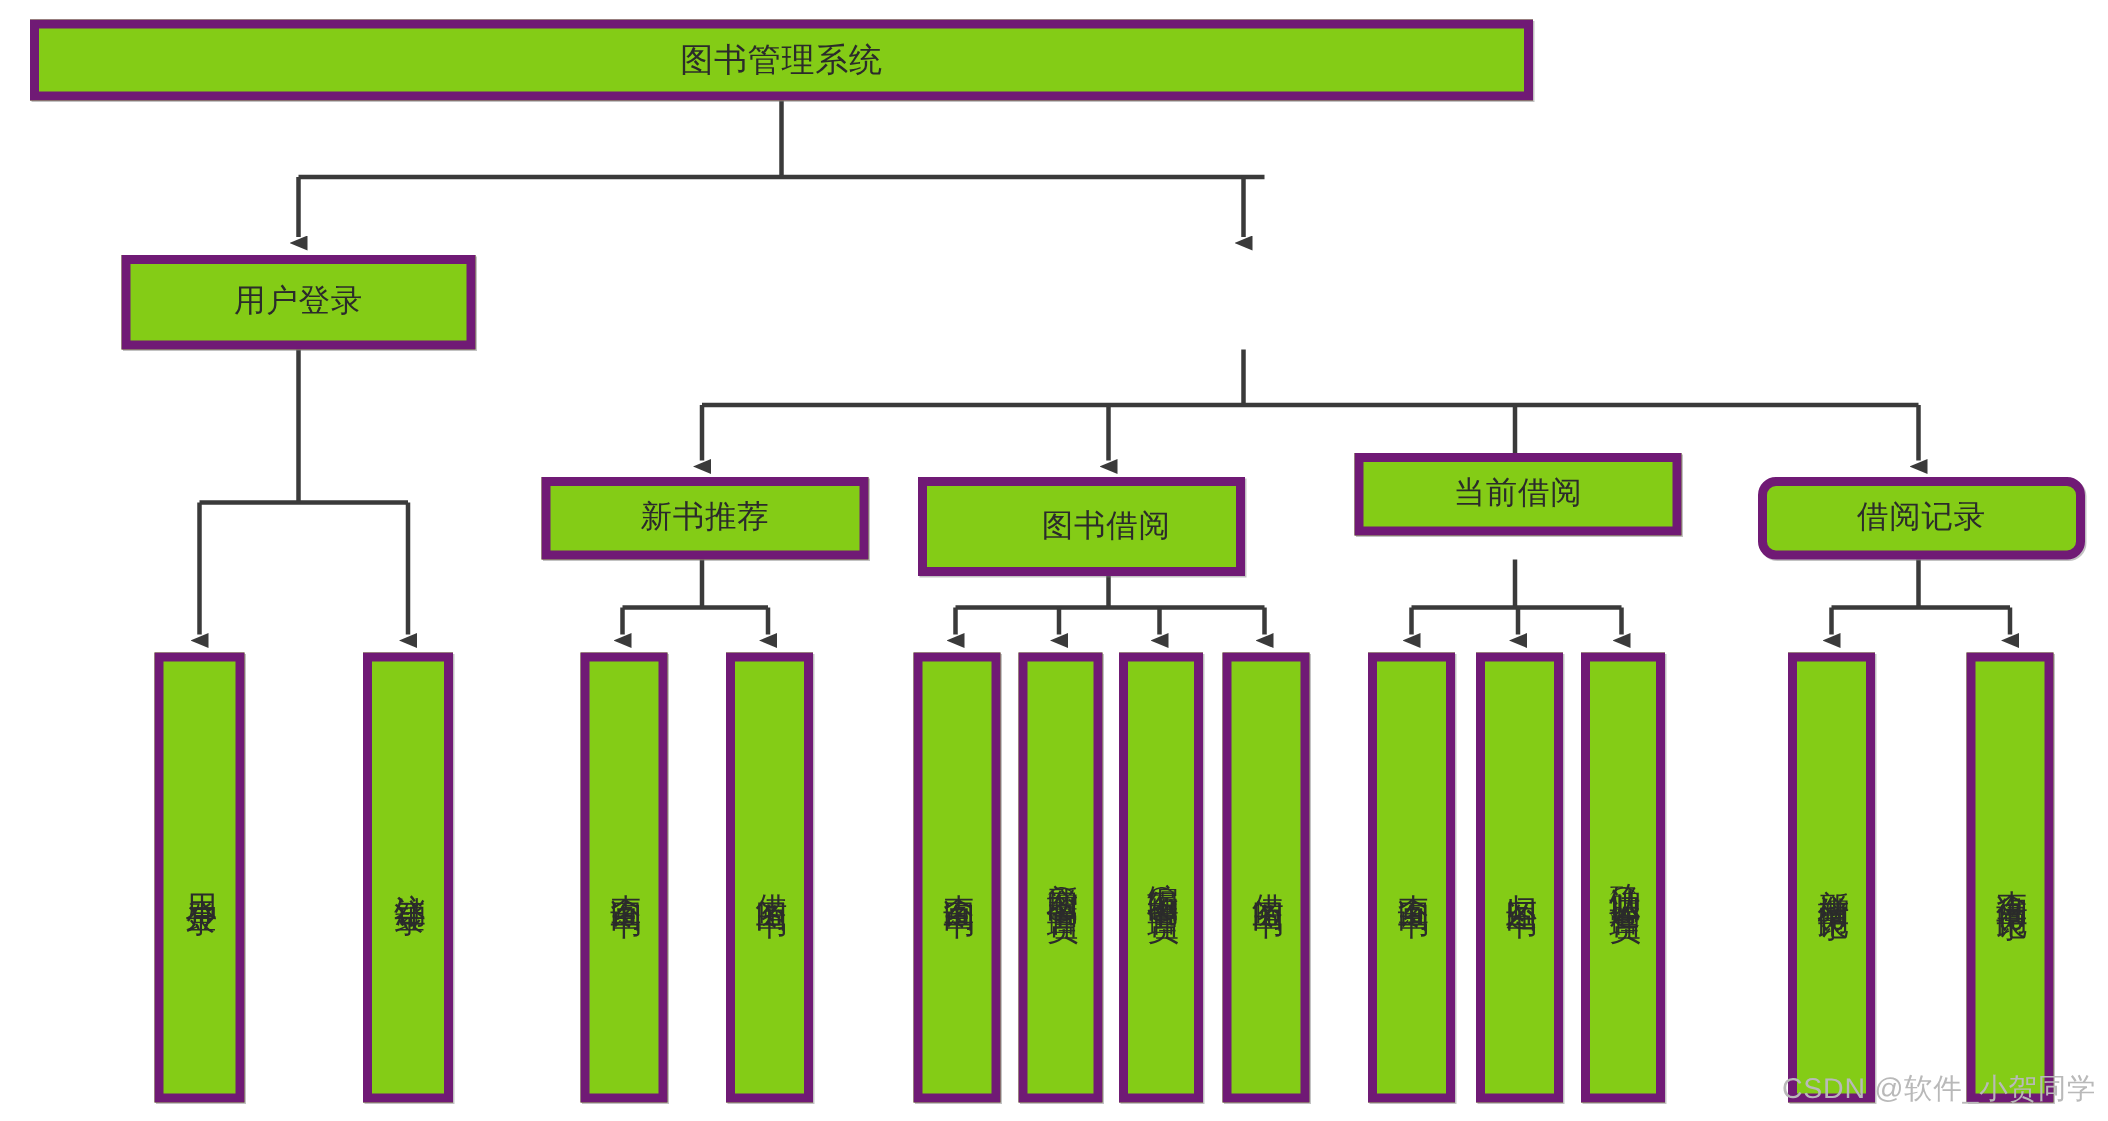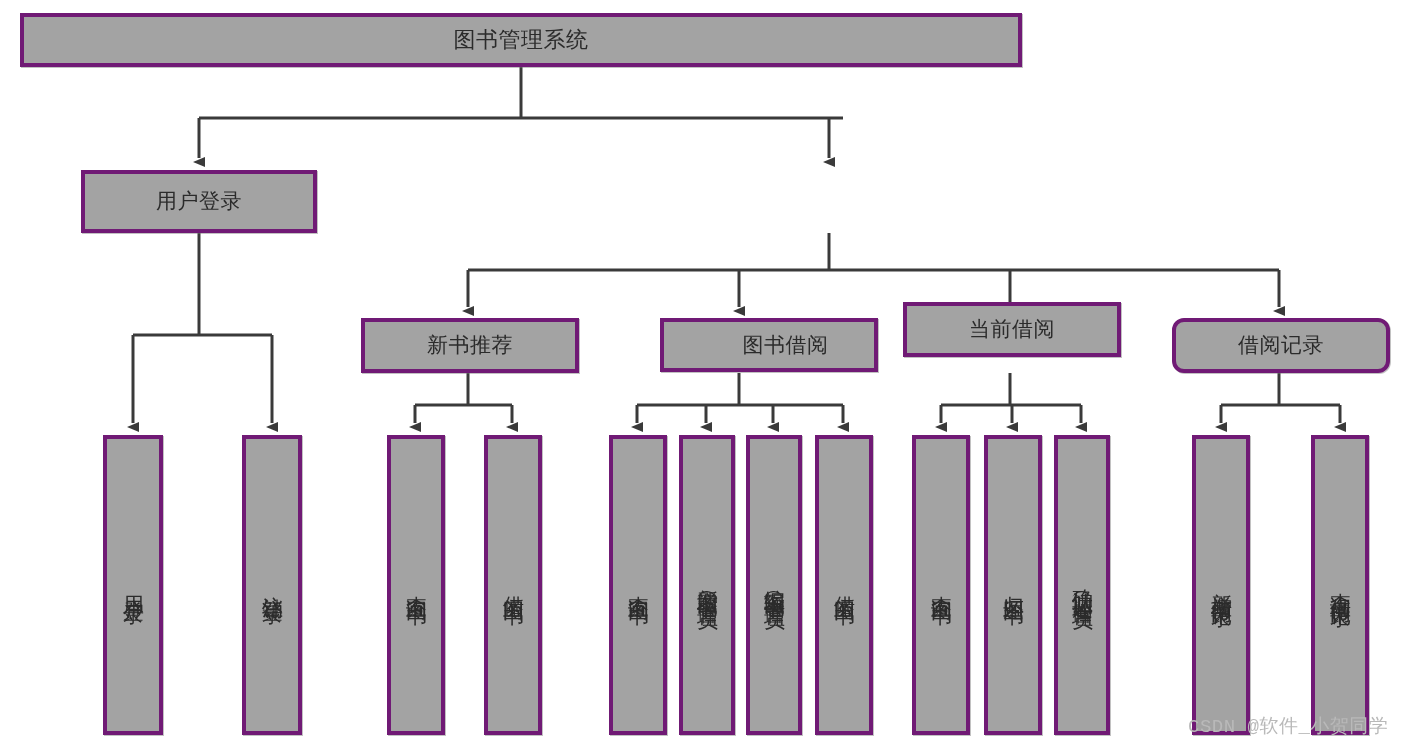--- a/index.html
+++ b/index.html
@@ -22,22 +22,22 @@
     position: absolute;
     left: 0;
     top: 0;
     width: 1405px;
     height: 747px;
     pointer-events: none;
   }
   .node {
     position: absolute;
     box-sizing: border-box;
-    border: 4px solid #701a75;
-    background: #a3a3a3;
+    border: 6px solid #701a75;
+    background: #84cc16;
     display: flex;
     align-items: center;
     justify-content: center;
     color: #2b2b2b;
     box-shadow: 1px 1px 0 rgba(120,120,120,0.45);
   }
   .node .label {
     display: block;
     text-align: center;
     line-height: 1.18;
@@ -59,21 +59,20 @@
     max-height: 100%;
   }
   #watermark {
     position: absolute;
     color: #b9b9b9;
     font-size: 19px;
     white-space: nowrap;
     letter-spacing: 0.5px;
     left: 1188px;
     top: 713px;
-    font-family: Liberation Mono, monospace;
   }
 </style>
 </head>
 <body>
 
 <div id="canvas">
 
   <svg id="wires" viewBox="0 0 1405 747">
     <defs>
       <marker id="arrow" markerWidth="10" markerHeight="12" refX="1" refY="6" orient="auto" markerUnits="userSpaceOnUse">
@@ -128,21 +127,21 @@
     <span class="label">图书管理系统</span>
   </div>
 
   <div class="node horiz" id="n-l2-0" style="left: 81px; top: 170px; width: 236px; height: 63px;">
     <span class="label">用户登录</span>
   </div>
 
   <div class="node horiz" id="n-l3-0" style="left: 361px; top: 318px; width: 218px; height: 55px;">
     <span class="label">新书推荐</span>
   </div>
-  <div class="node horiz" id="n-l3-1" style="left: 660px; top: 318px; width: 218px; height: 54px; padding-left: 33px;">
+  <div class="node horiz" id="n-l3-1" style="left: 612px; top: 318px; width: 218px; height: 66px; padding-left: 33px;">
     <span class="label">图书借阅</span>
   </div>
   <div class="node horiz" id="n-l3-2" style="left: 903px; top: 302px; width: 218px; height: 55px;">
     <span class="label">当前借阅</span>
   </div>
   <div class="node horiz" id="n-l3-3" style="left: 1172px; top: 318px; width: 218px; height: 55px; border-radius: 12px;">
     <span class="label">借阅记录</span>
   </div>
 
   <div class="node vert" id="n-leaf-0" style="left: 103px; top: 435px; width: 60px; height: 300px;">

